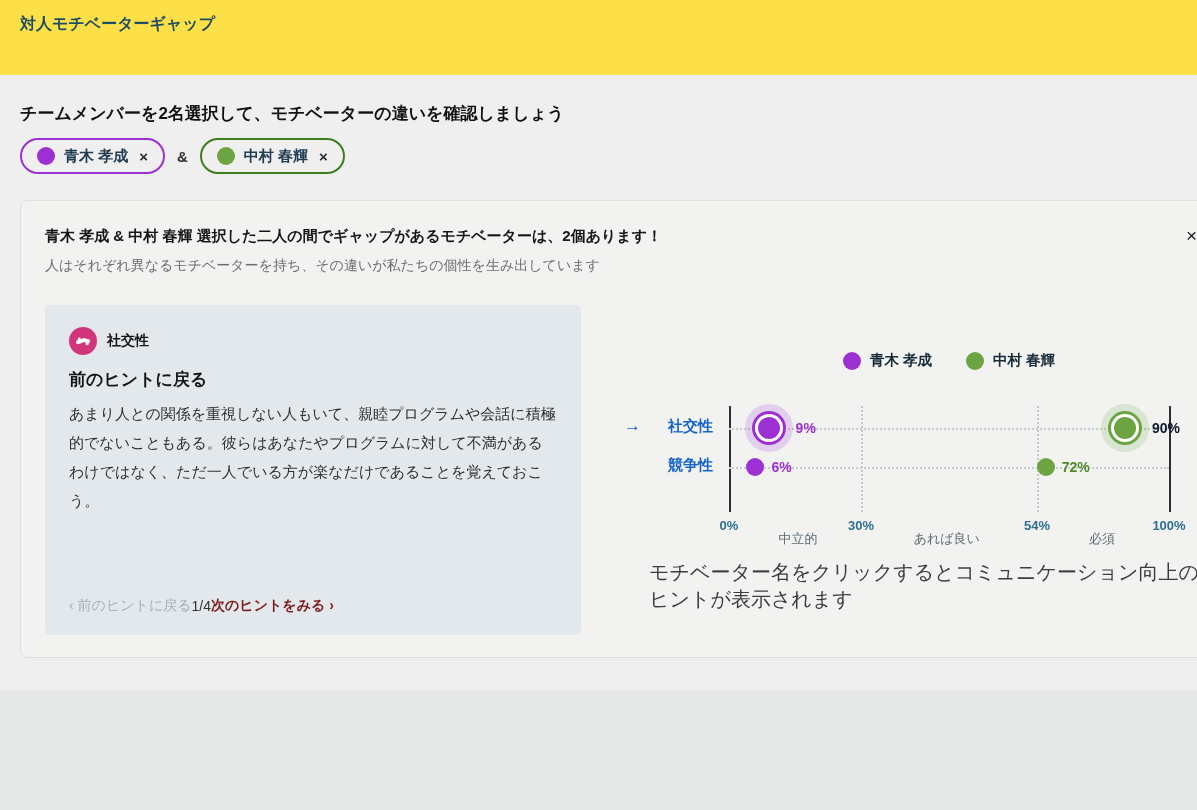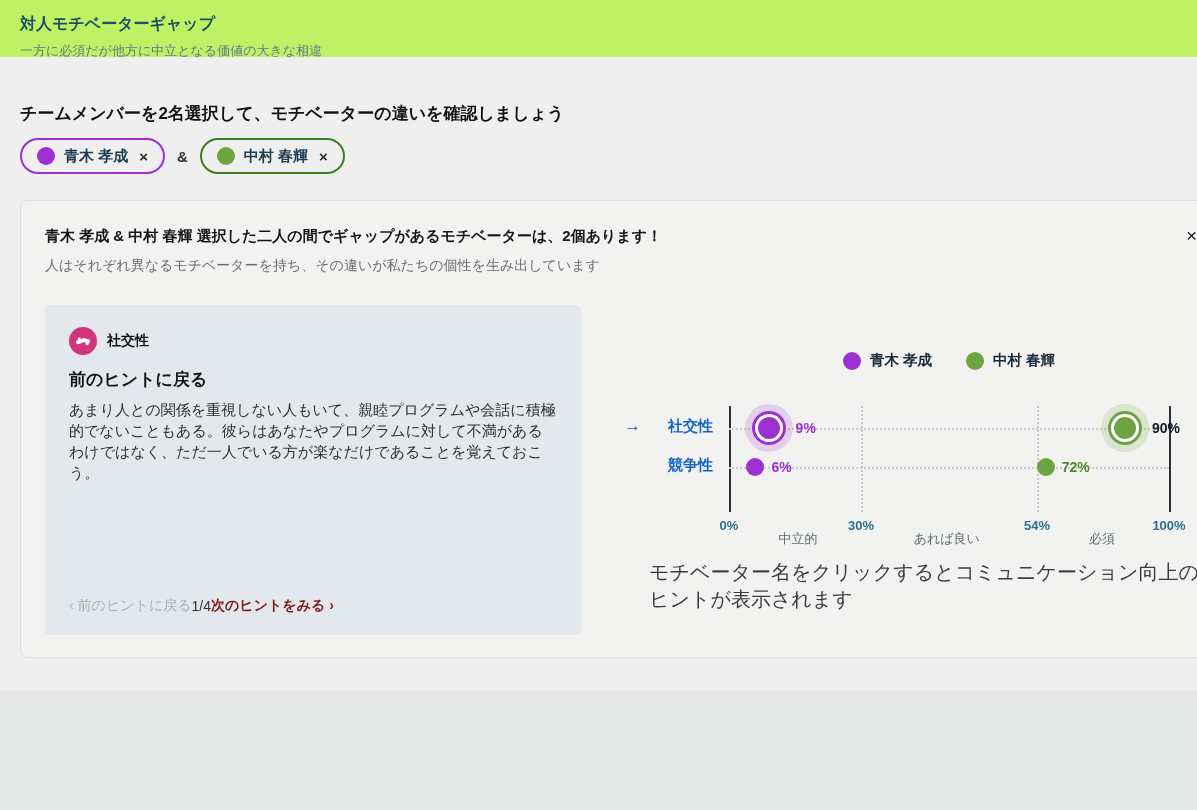--- a/index.html
+++ b/index.html
@@ -1,19 +1,19 @@
 <!DOCTYPE html>
 <html><head>
 <meta charset="utf-8">
 <style>
   html,body{margin:0;padding:0;}
   .screen{position:relative;width:1197px;height:810px;overflow:hidden;background:#efefef;
     font-family:"Liberation Sans","DejaVu Sans",sans-serif;color:#1b1b1b;}
   
-  .banner{position:absolute;top:0;left:0;right:0;height:57px;background:#bef264;box-sizing:border-box;padding:14px 20px 16px;}
+  .banner{position:absolute;top:0;left:0;right:0;height:75px;background:#fde047;box-sizing:border-box;padding:14px 20px 16px;}
   .banner-title{font-size:16px;font-weight:bold;color:#1e4d63;margin:0 0 7px 0;}
   .banner-sub{font-size:13px;color:#5b7b8d;}
   .bottom-strip{position:absolute;left:0;right:0;top:690px;height:120px;background:#e7e9e8;}
   
   .heading{position:absolute;left:20px;top:102px;font-size:17px;font-weight:bold;color:#111;}
   .chips-row{position:absolute;left:20px;top:138px;display:flex;align-items:center;gap:12px;}
   .chip{display:inline-flex;align-items:center;gap:9px;height:36px;padding:0 15px;border-radius:19px;border:2px solid;background:transparent;box-sizing:border-box;}
   .chip-dot{width:18px;height:18px;border-radius:50%;}
   .chip-name{font-size:15px;font-weight:bold;color:#203d52;}
   .chip-x{font-size:15px;color:#2b2b2b;cursor:pointer;margin-left:2px;font-weight:bold;}
@@ -22,21 +22,21 @@
   .gap-card{position:absolute;left:20px;top:200px;width:1185px;height:458px;background:#f2f2f1;border:1px solid #dfdfde;border-radius:8px;box-sizing:border-box;}
   .gap-title{position:absolute;left:24px;top:26px;right:60px;font-size:15px;font-weight:bold;color:#161616;}
   .gap-close{position:absolute;left:1165px;top:24px;font-size:19px;color:#222;cursor:pointer;}
   .gap-sub{position:absolute;left:24px;top:56px;font-size:14px;color:#6e6e6e;}
   
   .hint-card{position:absolute;left:24px;top:104px;width:536px;height:330px;background:#e2e8ec;border-radius:5px;box-sizing:border-box;}
   .hint-head{position:absolute;left:24px;top:22px;display:flex;align-items:center;gap:10px;}
   .hint-icon{width:28px;height:28px;border-radius:50%;display:flex;align-items:center;justify-content:center;}
   .hint-label{font-size:14px;font-weight:bold;color:#171717;}
   .hint-title{position:absolute;left:24px;top:63px;font-size:17px;font-weight:bold;color:#171717;}
-  .hint-body{position:absolute;left:24px;top:94px;right:24px;font-size:15px;line-height:21px;color:#2f2f2f;}
+  .hint-body{position:absolute;left:24px;top:94px;right:24px;font-size:15px;line-height:29px;color:#2f2f2f;}
   .hint-footer{position:absolute;left:24px;right:24px;bottom:20px;display:flex;align-items:center;justify-content:flex-start;font-size:14px;}
   .hint-prev{color:#aab1b6;cursor:pointer;}
   .hint-page{color:#333;}
   .hint-next{color:#7f1d1d;font-weight:600;cursor:pointer;}
   
   .legend{position:absolute;left:708px;top:150px;width:440px;display:flex;justify-content:center;gap:34px;}
   .legend-item{display:flex;align-items:center;gap:9px;}
   .legend-dot{width:18px;height:18px;border-radius:50%;}
   .legend-name{font-size:14.5px;font-weight:bold;color:#182b38;}
   .plot{position:absolute;left:708px;top:205px;width:440px;height:106px;}
@@ -54,21 +54,20 @@
   .vlabel{position:absolute;transform:translateY(-50%);font-size:14px;font-weight:bold;white-space:nowrap;z-index:3;}
   .footnote{position:absolute;left:628px;top:358px;font-size:20px;color:#3c3c3c;}
 </style>
 </head>
 <body>
 
 <div class="screen">
 
   <header class="banner">
     <div class="banner-title">対人モチベーターギャップ</div>
-    <div class="banner-sub">一方に必須だが他方に中立となる価値の大きな相違</div>
   </header>
 
   <div class="heading">チームメンバーを2名選択して、モチベーターの違いを確認しましょう</div>
 
   <div class="chips-row">
     <div class="chip" id="chip-0" style="border-color: rgb(156, 48, 210);">
       <span class="chip-dot" style="background: rgb(156, 48, 210);"></span>
       <span class="chip-name">青木 孝成</span>
       <span class="chip-x">×</span>
     </div>

